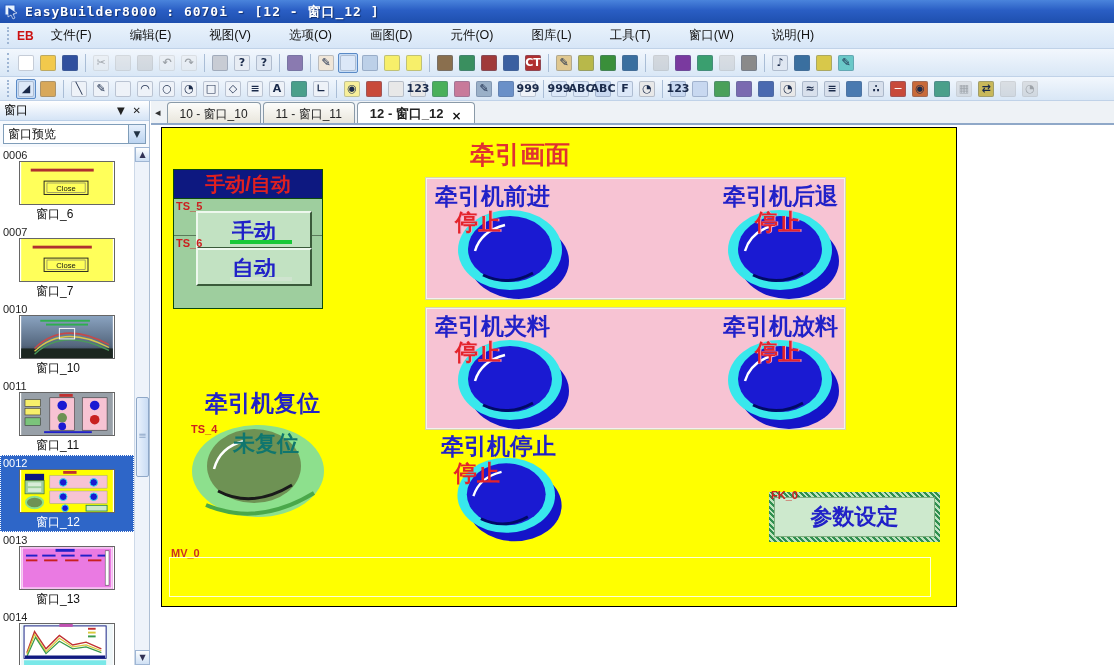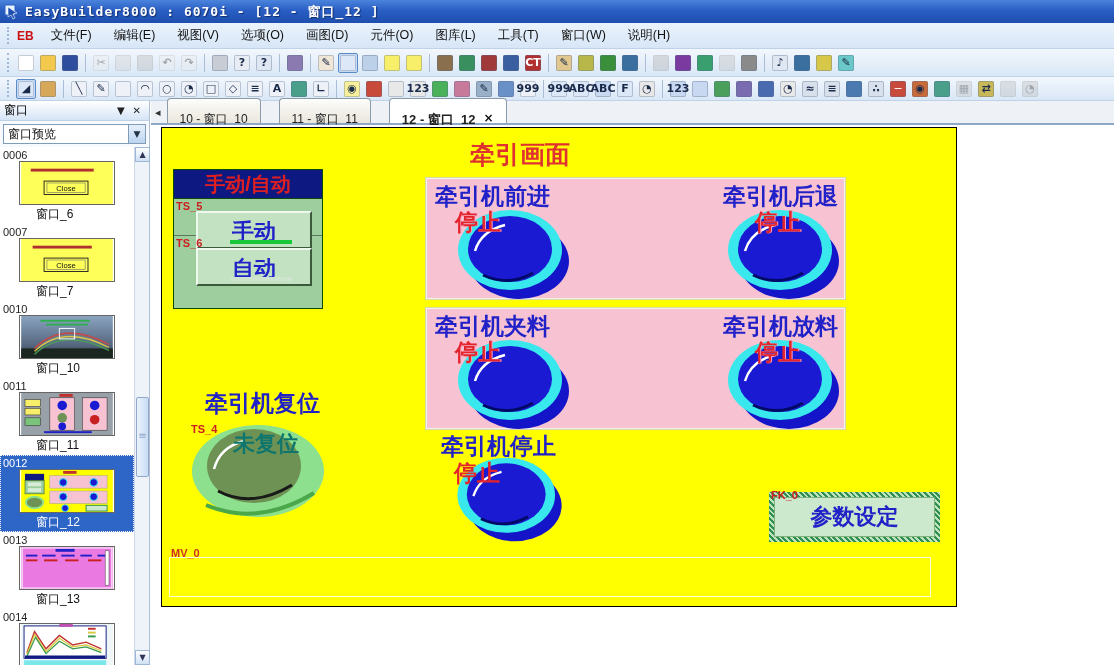--- a/index.html
+++ b/index.html
@@ -61,21 +61,21 @@
     border:1px solid #9fb6d4;display:flex;align-items:center;justify-content:center;
     font:8px "DejaVu Sans",sans-serif;color:#335;}
   #sbthumb{position:absolute;left:1px;width:13px;top:250px;height:80px;border:1px solid #8fa8c8;
     background:linear-gradient(90deg,#eaf2fc,#c9dcf4);border-radius:2px;}
   #sbthumb:after{content:"≡";display:block;text-align:center;color:#8fa8c8;font:10px "DejaVu Sans",sans-serif;margin-top:32px;}
 
   
   #tabstrip{position:absolute;left:151px;top:101px;width:963px;height:24px;background:#eef2f6;
     border-bottom:2px solid #8fa8c8;display:flex;align-items:flex-end;padding-left:2px;}
   #tabback{font:11px "DejaVu Sans",sans-serif;color:#333;padding:0 6px 4px 2px;}
-  .tab{display:flex;align-items:flex-start;height:21px;padding:12px 12px;margin-right:18px;
+  .tab{display:flex;align-items:flex-end;height:21px;padding:0 12px;margin-right:2px;
     border:1px solid #8a9aa8;border-bottom:none;border-radius:4px 4px 0 0;
     background:linear-gradient(180deg,#fdfdfb,#e9e6dc);font:12px "Liberation Sans",sans-serif;color:#222;}
   .tab.active{background:#fff;font-weight:bold;font-size:13px;}
   .tab .tabclose{margin-left:8px;font:bold 12px "DejaVu Sans",sans-serif;color:#111;}
   #workspace{position:absolute;left:151px;top:125px;width:963px;height:540px;background:#fff;}
 
   
   #canvas{position:absolute;left:161px;top:127px;width:796px;height:480px;background:#ffff00;
     border:1px solid #000;}
   .abs{position:absolute;}
@@ -132,21 +132,21 @@
     <svg class="appicon" viewBox="0 0 16 16">
       <rect x="1" y="1" width="10" height="10" fill="#e8f4ff" stroke="#2a5ec4"></rect>
       <path d="M4 3 L13 9 L9 10 L11 14 L9 15 L7 11 L4 13 Z" fill="#1e4fae" stroke="#fff" stroke-width="0.6"></path>
     </svg>
     <span class="ttext">EasyBuilder8000 : 6070i - [12 - 窗口_12 ]</span>
   </div>
 
   <div id="menubar">
     <span class="grip"></span>
     <span id="eblogo">EB</span>
-    <span style="display:flex;">
+    <span style="display:flex;gap:16px;">
 
     <span class="mitem">文件(F)</span>
         <span class="mitem">编辑(E)</span>
         <span class="mitem">视图(V)</span>
         <span class="mitem">选项(O)</span>
         <span class="mitem">画图(D)</span>
         <span class="mitem">元件(O)</span>
         <span class="mitem">图库(L)</span>
         <span class="mitem">工具(T)</span>
         <span class="mitem">窗口(W)</span>

